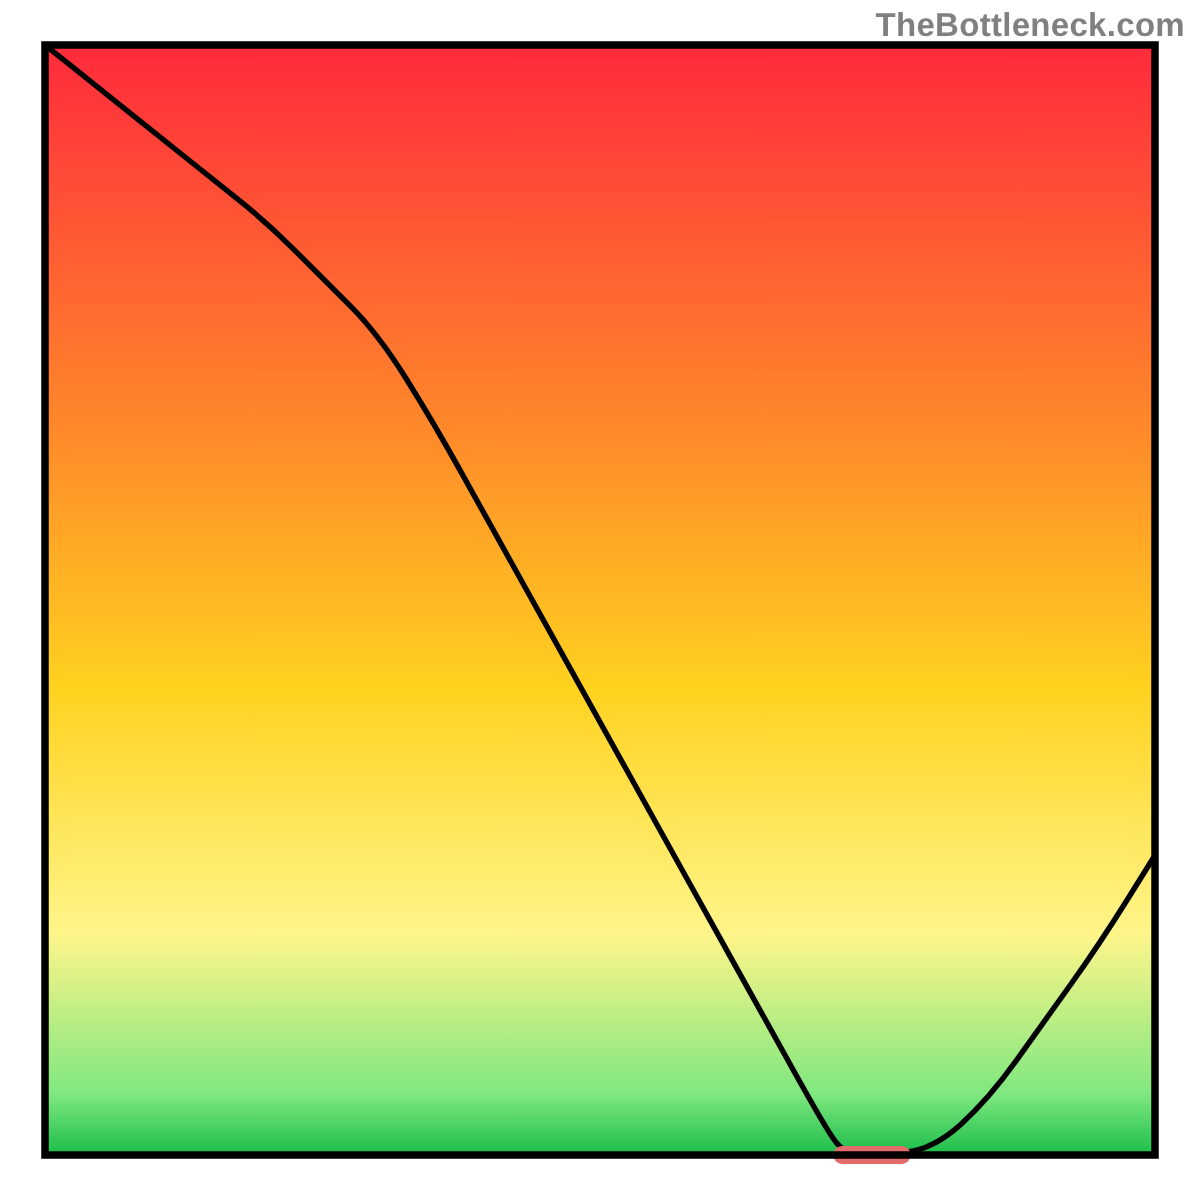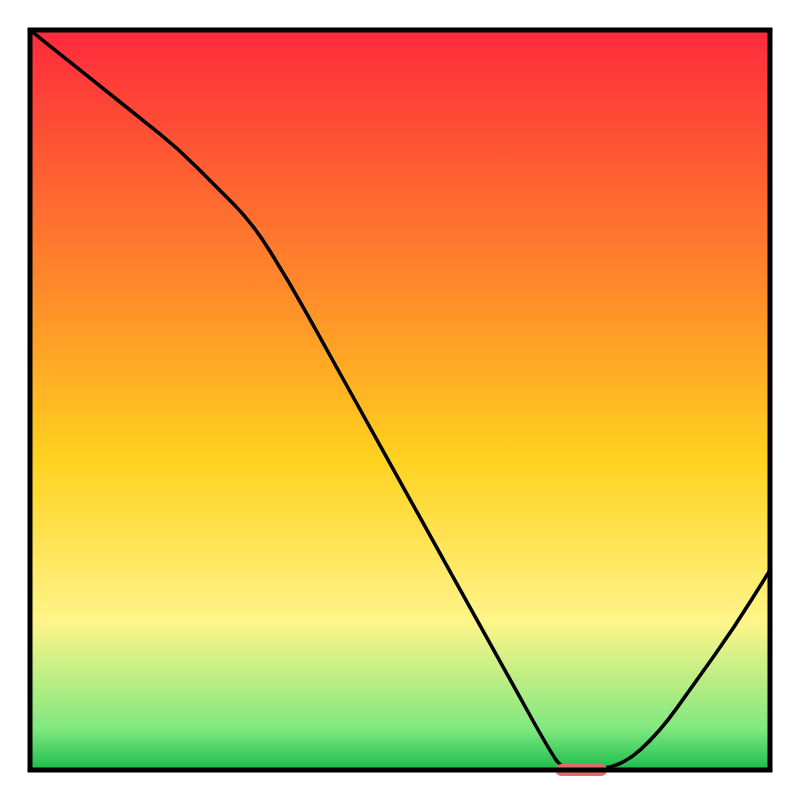--- a/index.html
+++ b/index.html
@@ -53,13 +53,14 @@
 
     <rect x="30" y="30" width="740" height="740" fill="url(#bg-grad)"></rect>
 
     <path id="curve-path" clip-path="url(#plot-clip)" fill="none" stroke-width="3.6" stroke-linecap="round" stroke-linejoin="round" stroke="#000000" d="M 30.0 30.0 Q 30.0 30.0 48.5 44.8 Q 67.0 59.6 85.5 74.4 Q 104.0 89.2 122.5 104.0 Q 141.0 118.8 159.5 133.6 Q 178.0 148.4 196.5 166.9 Q 215.0 185.4 233.5 203.9 Q 252.0 222.4 270.5 252.0 Q 289.0 281.6 307.5 314.9 Q 326.0 348.2 344.5 381.5 Q 363.0 414.8 381.5 448.1 Q 400.0 481.4 418.5 514.7 Q 437.0 548.0 455.5 581.3 Q 474.0 614.6 492.5 647.9 Q 511.0 681.2 529.5 714.5 Q 548.0 747.8 555.4 758.9 Q 562.8 770.0 573.9 770.0 Q 585.0 770.0 603.5 768.1 Q 622.0 766.3 640.5 749.6 Q 659.0 733.0 677.5 707.1 Q 696.0 681.2 714.5 655.3 Q 733.0 629.4 751.5 599.8 T 770.0 570.2"></path>
 
     <rect id="marker-rect" rx="6" ry="6" height="12" fill="#e26b6b" x="555.4" width="51.8" y="764.0"></rect>
 
     <rect x="30" y="30" width="740" height="740" fill="none" stroke-width="5" stroke="#000000"></rect>
   </svg>
 
+  <div class="watermark">TheBottleneck.com</div>
 </div>
 
 </body></html>

